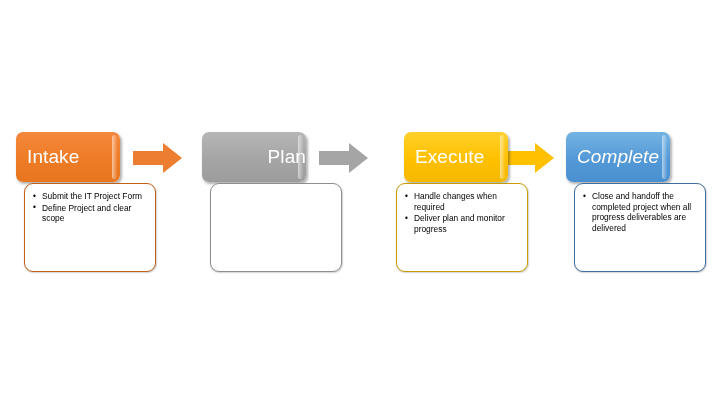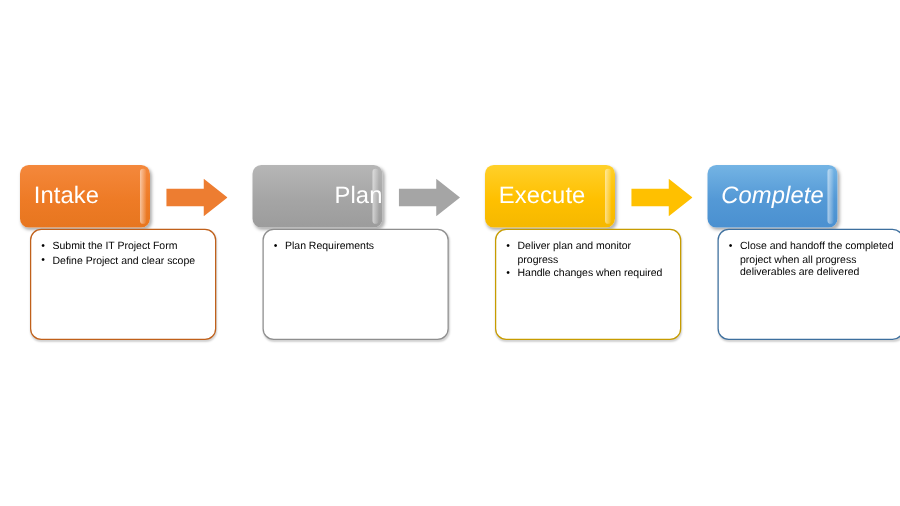--- a/index.html
+++ b/index.html
@@ -60,29 +60,29 @@
     bottom: 3px;
     width: 5px;
     border-radius: 4px;
     background: linear-gradient(to right, rgba(255,255,255,0.55), rgba(255,255,255,0.05));
     pointer-events: none;
   }
 
   
   .hdr-orange { background: linear-gradient(to bottom, #F4883C 0%, #EE7B26 55%, #E7761F 100%); }
   .hdr-gray   { background: linear-gradient(to bottom, #B6B6B6 0%, #A5A5A5 55%, #9C9C9C 100%); justify-content: flex-end; }
-  .hdr-yellow { background: linear-gradient(to bottom, #FFD02A 0%, #FFC000 55%, #F5B800 100%); }
+  .hdr-yellow { background: linear-gradient(to bottom, #FFD02A 0%, #FFC000 55%, #F5B800 100%); margin-left: 16px; }
   .hdr-blue   { background: linear-gradient(to bottom, #74B4E4 0%, #5499D6 55%, #4A90D0 100%); font-style: italic; }
 
   
   .stage-card {
     position: absolute;
     left: 8px;
     top: 51px;
-    width: 149px;
+    width: 132px;
     height: 89px;
     box-sizing: border-box;
     background: #ffffff;
     border-radius: 9px;
     border: 1px solid #c8c8c8;
     z-index: 4;
     padding: 7px 7px 6px 8px;
     box-shadow: 0.5px 1px 1.5px rgba(0,0,0,0.18);
   }
   .card-orange { border-color: #C0601A; }
@@ -157,33 +157,32 @@
       </ul>
     </div>
   </div>
 
   <div class="stage" id="stage-1" style="left: 202px;">
     <div class="stage-header hdr-gray">
       <span class="hdr-label">Plan</span>
     </div>
     <div class="stage-card card-gray">
       <ul class="bullets">
-        <li>Plan Requirements</li>
       </ul>
     </div>
   </div>
 
   <div class="stage" id="stage-2" style="left: 388px;">
     <div class="stage-header hdr-yellow">
       <span class="hdr-label">Execute</span>
     </div>
     <div class="stage-card card-yellow">
       <ul class="bullets">
+        <li>Handle changes when required</li>
         <li>Deliver plan and monitor progress</li>
-        <li>Handle changes when required</li>
       </ul>
     </div>
   </div>
 
   <div class="stage" id="stage-3" style="left: 566px;">
     <div class="stage-header hdr-blue">
       <span class="hdr-label">Complete</span>
     </div>
     <div class="stage-card card-blue">
       <ul class="bullets">

